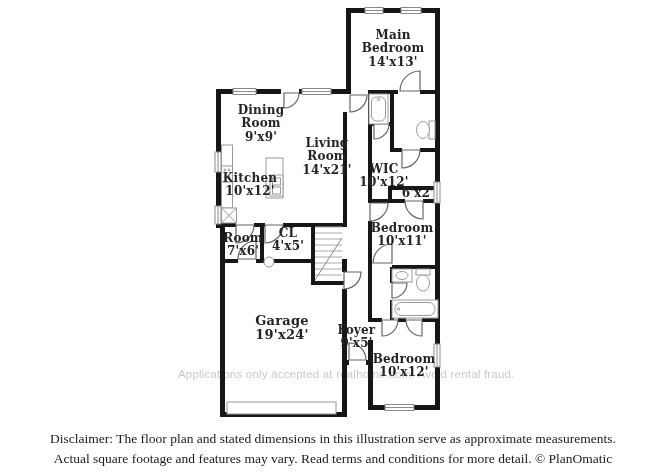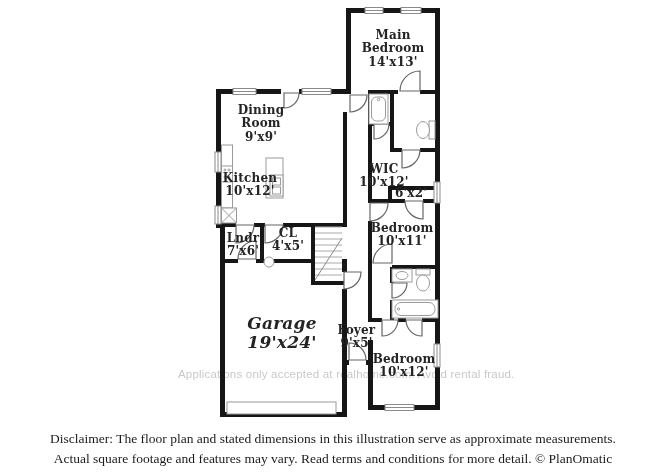--- a/index.html
+++ b/index.html
@@ -5,21 +5,21 @@
   html,body{margin:0;padding:0;background:#ffffff;}
   #page{position:relative;width:650px;height:473px;background:#ffffff;overflow:hidden;
         font-family:"DejaVu Serif", serif;}
   #watermark{position:absolute;left:178px;top:368px;width:340px;
         font-family:"Liberation Sans", sans-serif;font-size:11.5px;letter-spacing:.2px;
         color:#c9c9c9;white-space:nowrap;z-index:0;}
   #plan-svg{position:absolute;left:0;top:0;z-index:1;}
   .room-label{position:absolute;z-index:2;text-align:center;color:#242424;
         font-weight:700;font-size:12px;line-height:1.12;letter-spacing:.2px;}
   .room-label .dims{font-weight:700;}
-  #label-garage{font-size:17px;line-height:1.1;font-style:italic;}
+  #label-garage{font-size:13px;line-height:1.1;}
   #disclaimer{position:absolute;left:8px;top:429px;width:650px;text-align:center;z-index:2;
         font-family:"Liberation Serif", serif;font-size:13.5px;line-height:1.5;color:#1b1b1b;}
 </style>
 </head>
 <body>
 
 <div id="page">
 
   <div id="watermark">Applications only accepted at realhome.com. Avoid rental fraud.</div>
 
@@ -180,42 +180,46 @@
   <div class="room-label" id="label-main-bedroom" style="left:355px;top:29px;width:76px;">
     <div class="name">Main Bedroom</div>
     <div class="dims">14'x13'</div>
   </div>
 
   <div class="room-label" id="label-dining" style="left:229px;top:96px;width:64px;margin-top:8px;">
     <div class="name">Dining Room</div>
     <div class="dims">9'x9'</div>
   </div>
 
+  <div class="room-label" id="label-living" style="left:295px;top:137px;width:64px;">
+    <div class="name">Living Room</div>
+    <div class="dims">14'x21'</div>
+  </div>
 
   <div class="room-label" id="label-kitchen" style="left:212px;top:172px;width:76px;">
     <div class="name">Kitchen</div>
     <div class="dims">10'x12'</div>
   </div>
 
   <div class="room-label" id="label-wic" style="left:354px;top:163px;width:60px;">
     <div class="name">WIC</div>
     <div class="dims">10'x12'</div>
   </div>
 
-  <div class="room-label" id="label-closet" style="left:388px;top:187px;width:46px;">
+  <div class="room-label" id="label-closet" style="left:388px;top:187px;width:46px;text-align:right;">
     <div class="dims">6'x2'</div>
   </div>
 
   <div class="room-label" id="label-bedroom-mid" style="left:364px;top:222px;width:76px;">
     <div class="name">Bedroom</div>
     <div class="dims">10'x11'</div>
   </div>
 
   <div class="room-label" id="label-laundry" style="left:219px;top:232px;width:48px;">
-    <div class="name">Lndr</div>
+    <div class="name">Room</div>
     <div class="dims">7'x6'</div>
   </div>
 
   <div class="room-label" id="label-cl" style="left:267px;top:227px;width:42px;">
     <div class="name">CL</div>
     <div class="dims">4'x5'</div>
   </div>
 
   <div class="room-label" id="label-garage" style="left:237px;top:314px;width:90px;">
     <div class="name">Garage</div>

